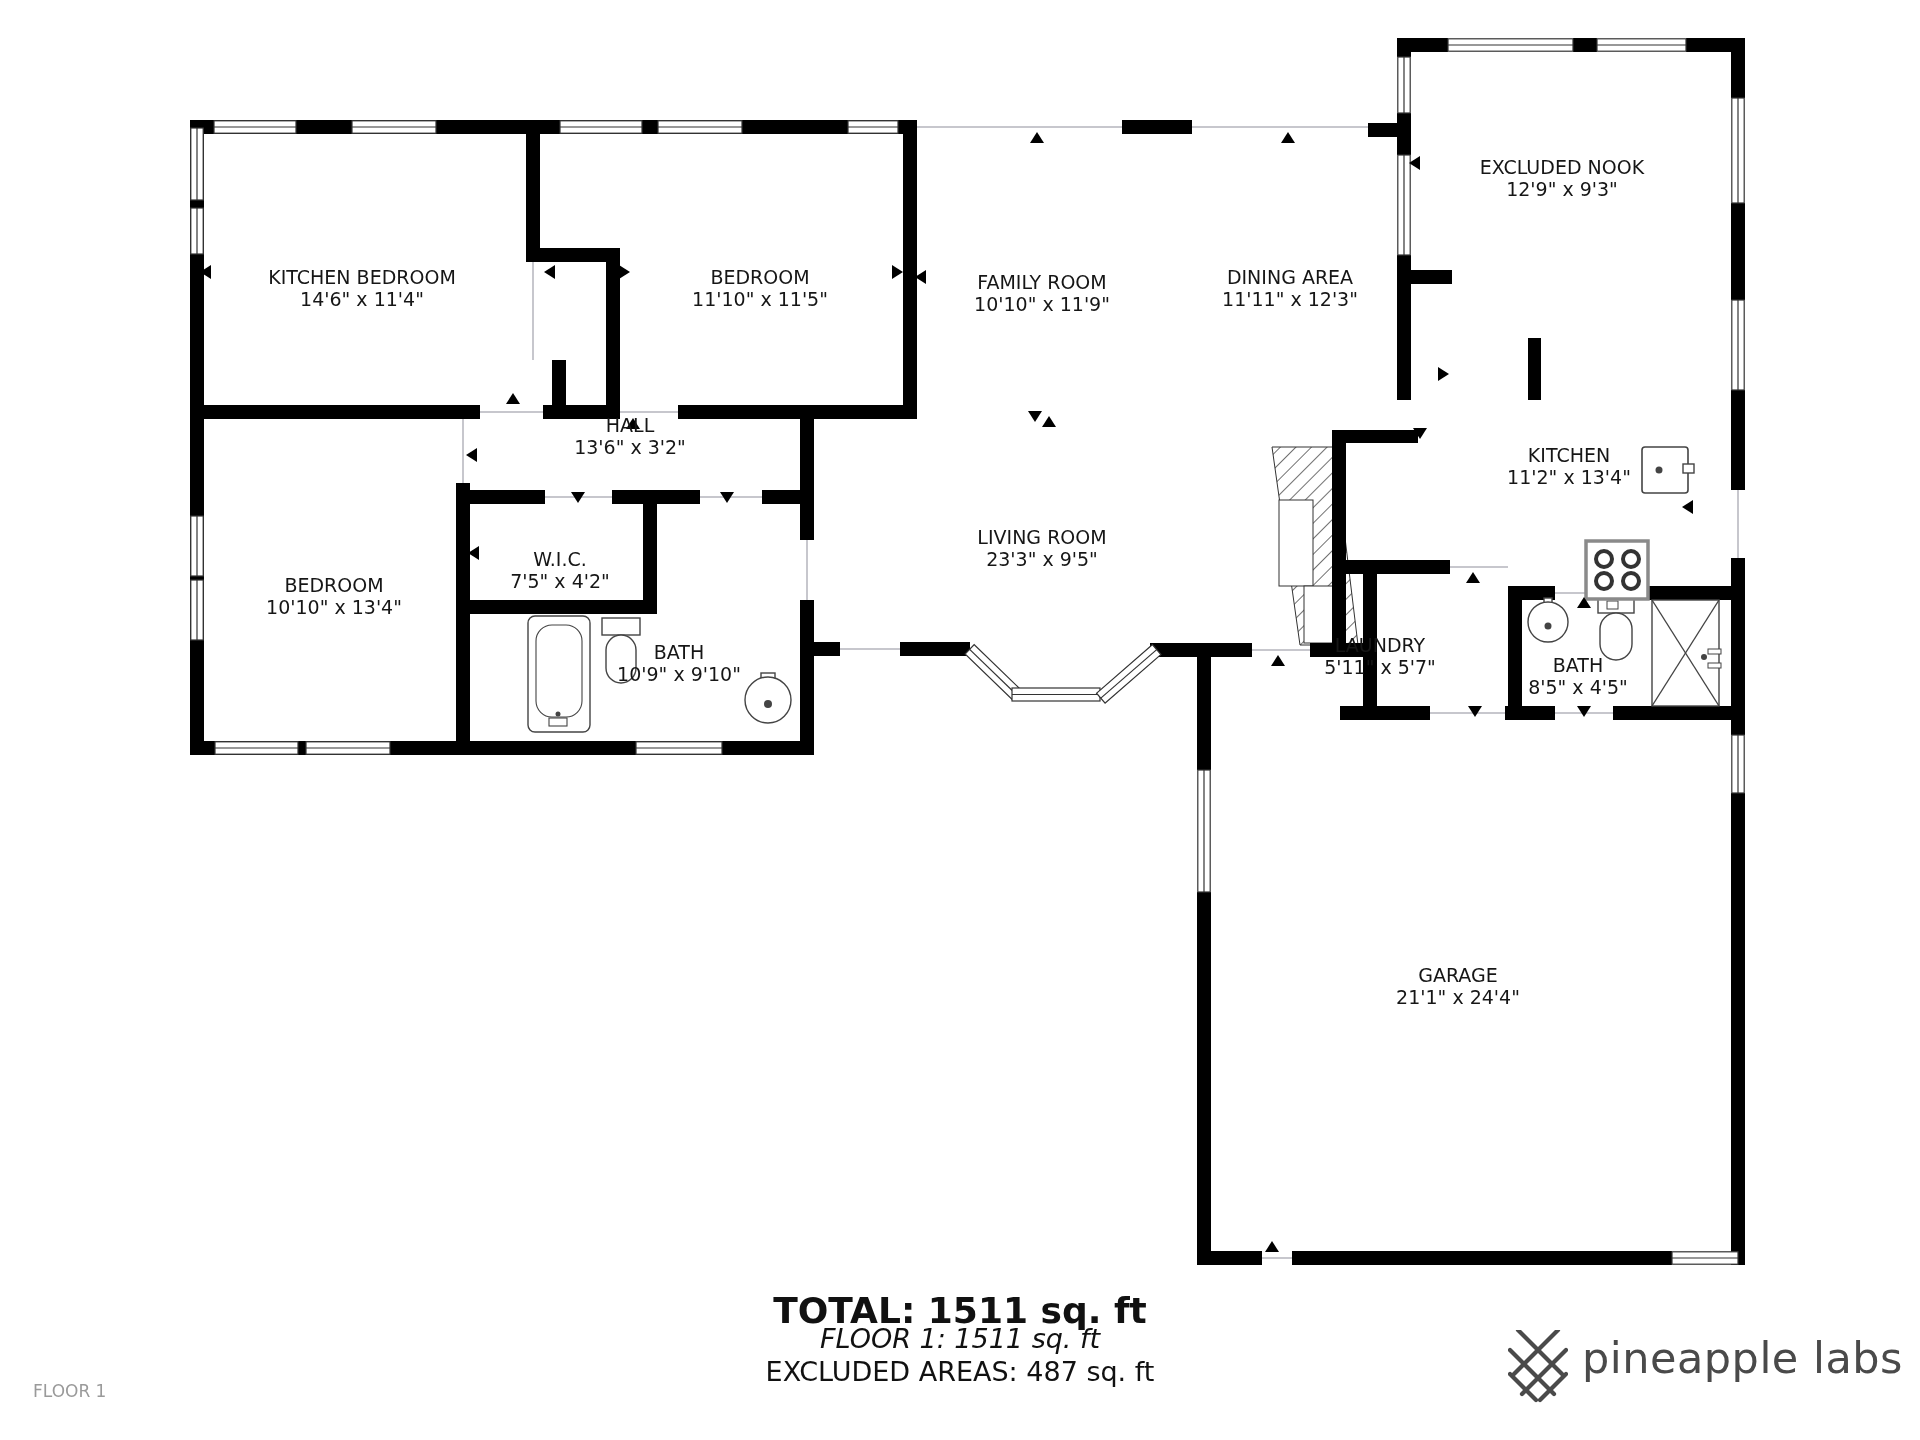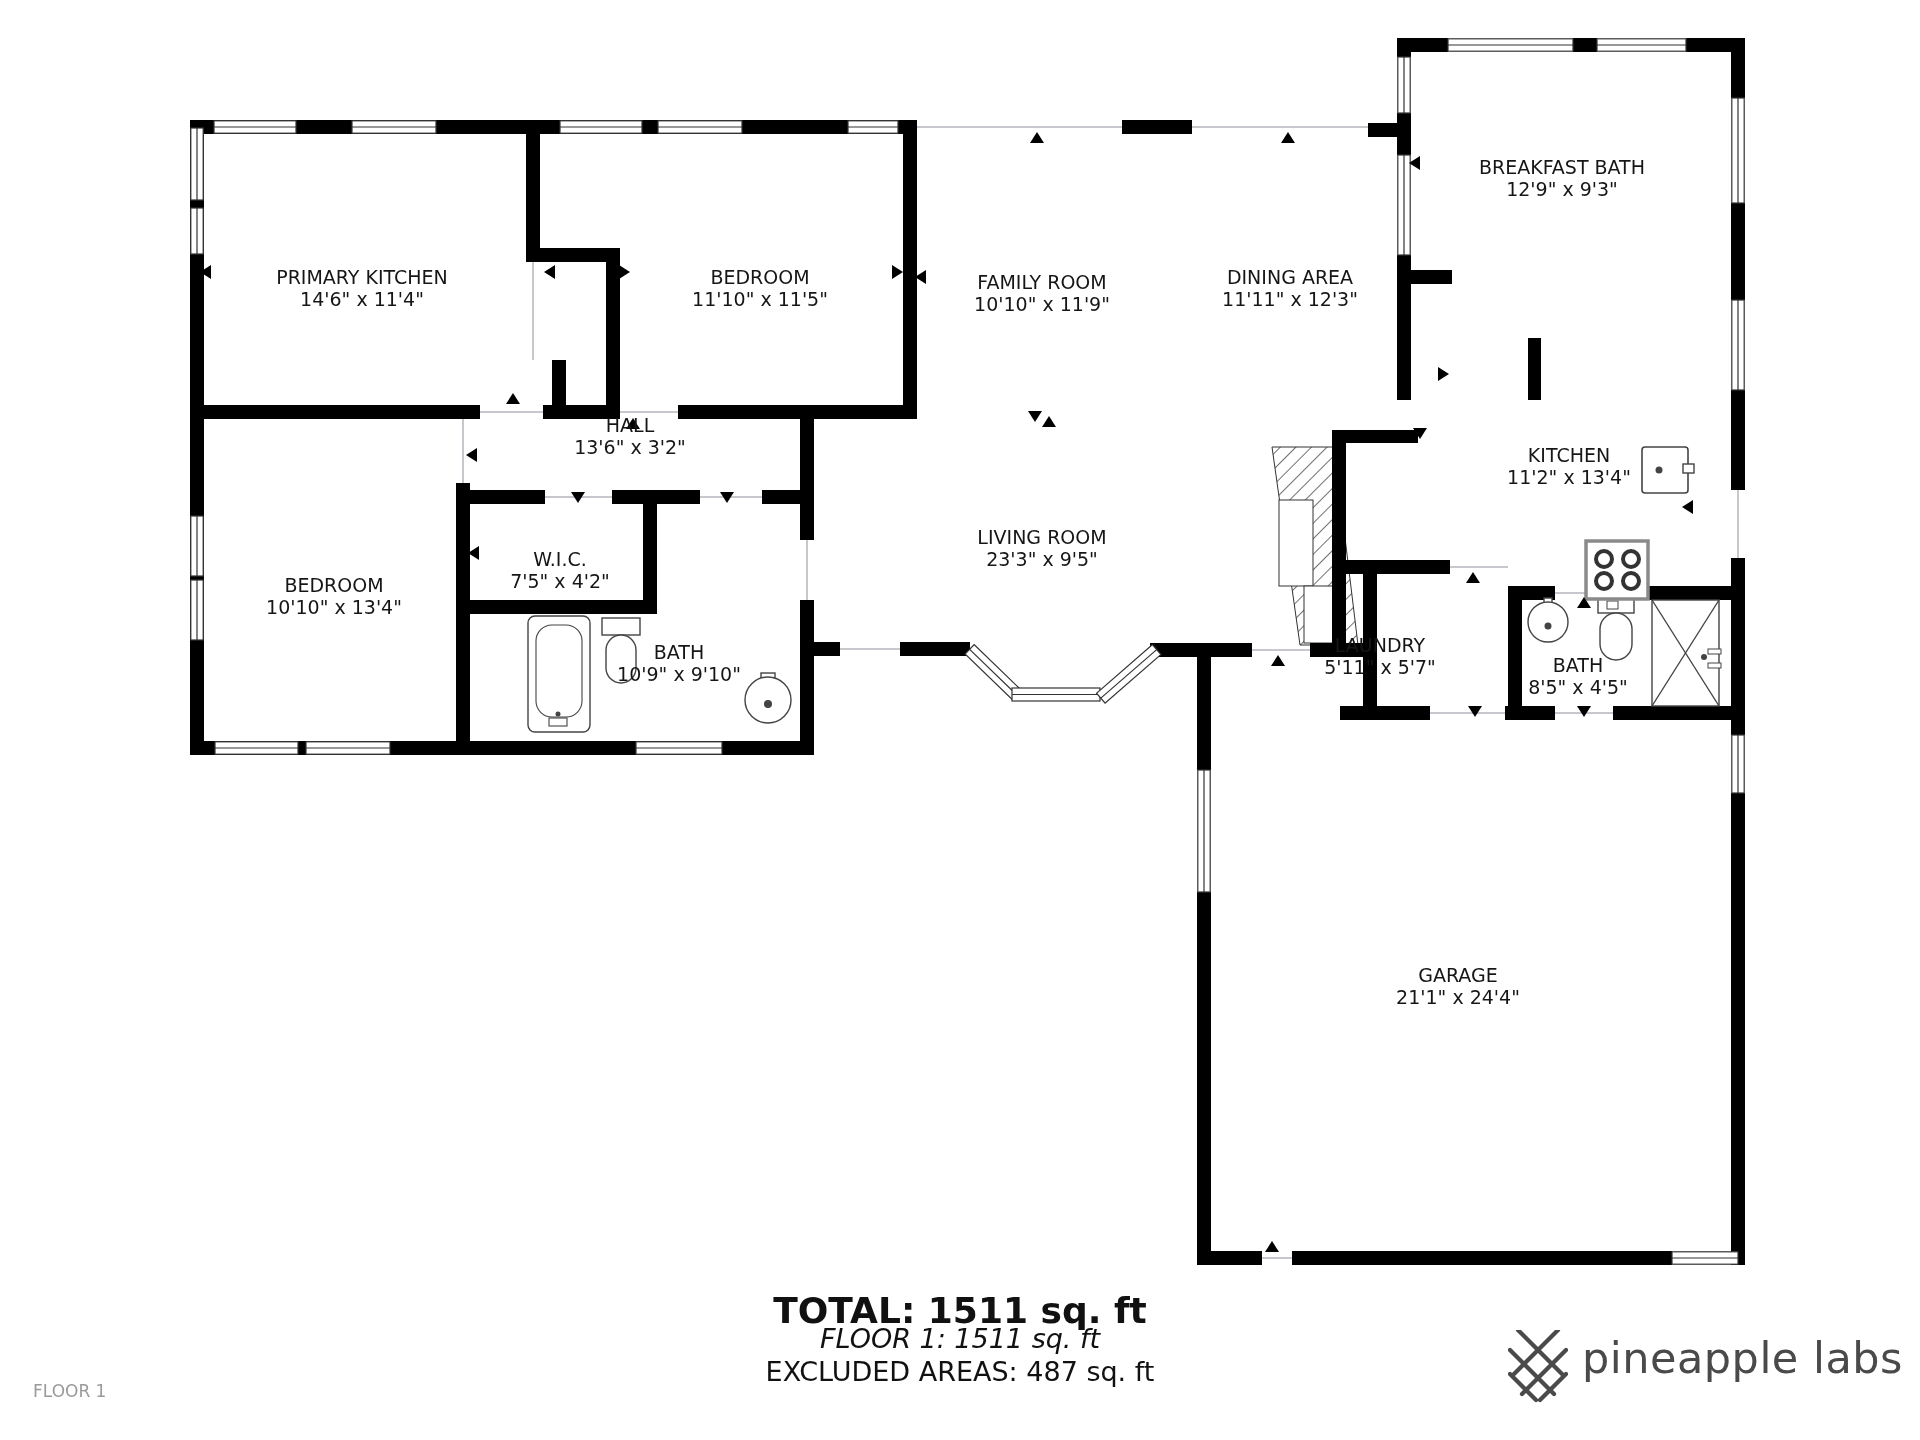--- a/index.html
+++ b/index.html
@@ -244,37 +244,37 @@
     <use href="#arr" width="16" height="16" x="-8" y="-8" transform="translate(1475,711) rotate(180)"></use>
     <use href="#arr" width="16" height="16" x="-8" y="-8" transform="translate(1584,603)"></use>
     <use href="#arr" width="16" height="16" x="-8" y="-8" transform="translate(1584,711) rotate(180)"></use>
     <use href="#arr" width="16" height="16" x="-8" y="-8" transform="translate(1272,1247)"></use>
     <use href="#arr" width="16" height="16" x="-8" y="-8" transform="translate(474,553) rotate(270)"></use>
     <use href="#arr" width="16" height="16" x="-8" y="-8" transform="translate(648,552) rotate(90)"></use>
   </g>
 </svg>
 
 <div class="room-label" style="left:362px;top:266px">
-  <span class="nm">PRIMARY KITCHEN</span>
+  <span class="nm">KITCHEN BEDROOM</span>
   <span class="dm">14'6" x 11'4"</span>
 </div>
 <div class="room-label" style="left:760px;top:266px">
   <span class="nm">BEDROOM</span>
   <span class="dm">11'10" x 11'5"</span>
 </div>
 <div class="room-label" style="left:1042px;top:271px">
   <span class="nm">FAMILY ROOM</span>
   <span class="dm">10'10" x 11'9"</span>
 </div>
 <div class="room-label" style="left:1290px;top:266px">
   <span class="nm">DINING AREA</span>
   <span class="dm">11'11" x 12'3"</span>
 </div>
 <div class="room-label" style="left:1562px;top:156px">
-  <span class="nm">BREAKFAST BATH</span>
+  <span class="nm">EXCLUDED NOOK</span>
   <span class="dm">12'9" x 9'3"</span>
 </div>
 <div class="room-label" style="left:630px;top:414px">
   <span class="nm">HALL</span>
   <span class="dm">13'6" x 3'2"</span>
 </div>
 <div class="room-label" style="left:560px;top:548px">
   <span class="nm">W.I.C.</span>
   <span class="dm">7'5" x 4'2"</span>
 </div>

